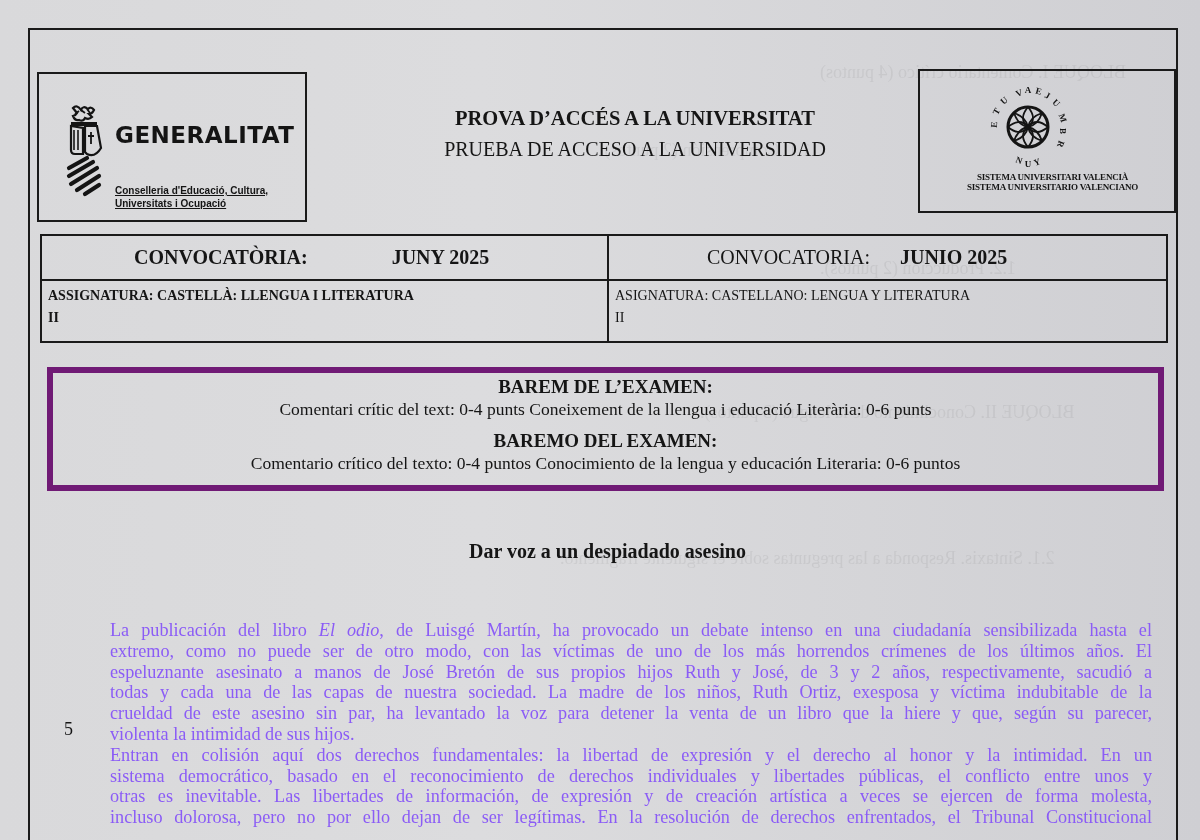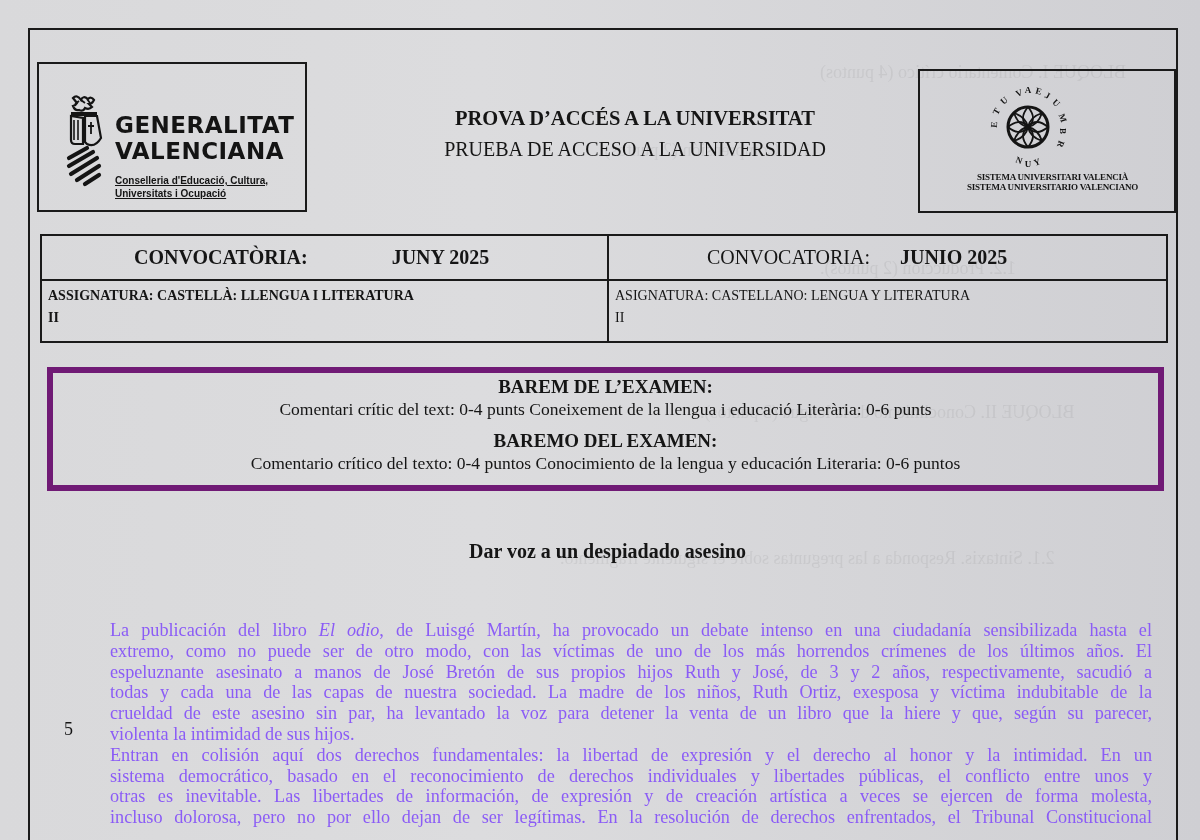--- a/index.html
+++ b/index.html
@@ -21,21 +21,21 @@
       top: 28px;
       width: 1146px;
       height: 830px;
       border-left: 2px solid #1a1a1a;
       border-right: 2px solid #1a1a1a;
       border-top: 2px solid #1a1a1a;
     }
     .header-logo-left {
       position: absolute;
       left: 37px;
-      top: 62px;
+      top: 72px;
       width: 270px;
       height: 150px;
       border: 2px solid #1a1a1a;
       box-sizing: border-box;
     }
     .gva-emblem {
       position: absolute;
       left: 26px;
       top: 30px;
       width: 42px;
@@ -249,21 +249,20 @@
     <g stroke="#141414" stroke-width="4.2" stroke-linecap="round">
       <line x1="4" y1="64" x2="22" y2="54"></line>
       <line x1="4" y1="72" x2="28" y2="58"></line>
       <line x1="6" y1="80" x2="32" y2="64"></line>
       <line x1="12" y1="86" x2="34" y2="72"></line>
       <line x1="20" y1="90" x2="34" y2="81"></line>
     </g>
   </svg>
   <div class="gva-name">
     <div>GENERALITAT</div>
-    <div>VALENCIANA</div>
   </div>
   <div class="gva-dept">
     <div>Conselleria d'Educació, Cultura,</div>
     <div>Universitats i Ocupació</div>
   </div>
 </div>
 
 <div class="header-title">
   <div class="ca">PROVA D’ACCÉS A LA UNIVERSITAT</div>
   <div class="es">PRUEBA DE ACCESO A LA UNIVERSIDAD</div>

